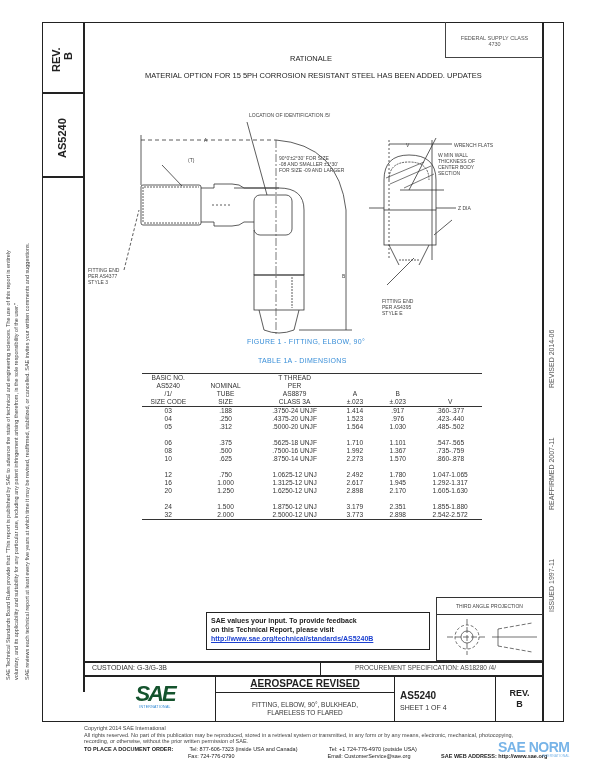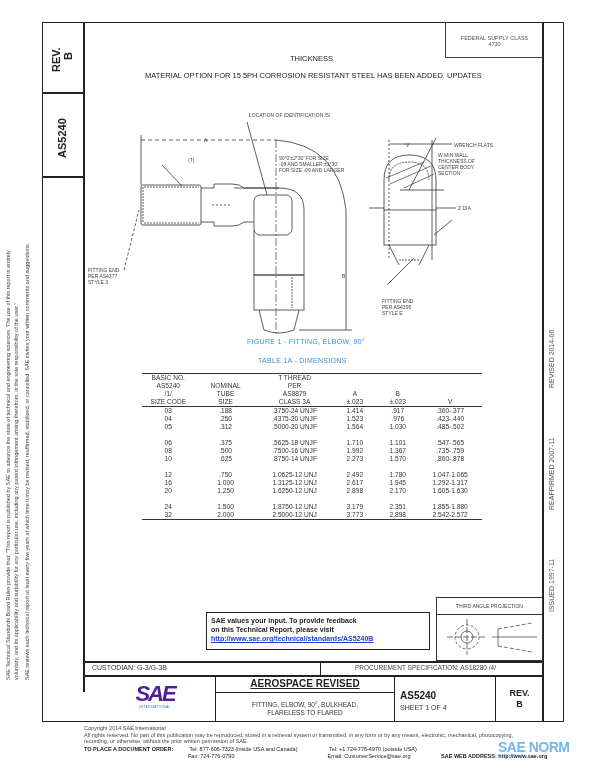--- a/index.html
+++ b/index.html
@@ -41,21 +41,21 @@
 
 <div class="vtext small" style="left:5px; top:680px; width:600px; font-size:5.5px;"><span>SAE Technical Standards Board Rules provide that: "This report is published by SAE to advance the state of technical and engineering sciences. The use of this report is entirely</span></div>
 <div class="vtext small" style="left:13px; top:680px; font-size:5.5px;"><span>voluntary, and its applicability and suitability for any particular use, including any patent infringement arising therefrom, is the sole responsibility of the user."</span></div>
 <div class="vtext small" style="left:24px; top:680px; font-size:5.5px;"><span>SAE reviews each technical report at least every five years at which time it may be revised, reaffirmed, stabilized, or cancelled. SAE invites your written comments and suggestions.</span></div>
 
 <div class="abs" style="left:445px; top:22px; width:98px; height:36px; border-left:1px solid #444; border-bottom:1px solid #444; box-sizing:border-box; text-align:center; font-size:5.5px; color:#555; padding-top:13px; line-height:6px;">
   <div>FEDERAL SUPPLY CLASS</div>
   <div>4730</div>
 </div>
 
-<div class="abs" style="left:290px; top:54px; font-size:7.5px;">THICKNESS</div>
+<div class="abs" style="left:290px; top:54px; font-size:7.5px;">RATIONALE</div>
 <div class="abs" style="left:97px; top:71px; font-size:7.5px; white-space:nowrap;padding-left:48px;">MATERIAL OPTION FOR 15 5PH CORROSION RESISTANT STEEL HAS BEEN ADDED. UPDATES</div>
 
 <div class="vtext-r" style="left:548px; top:388px;">REVISED 2014-06</div>
 <div class="vtext-r" style="left:548px; top:510px;">REAFFIRMED 2007-11</div>
 <div class="vtext-r" style="left:548px; top:612px;">ISSUED 1997-11</div>
 
 <svg class="abs" style="left:84px; top:100px;" width="460" height="235" viewBox="0 0 460 235">
   <g stroke="#333" stroke-width="0.8" fill="none">
 
     <rect x="57" y="85" width="60" height="40" rx="2"></rect>
@@ -294,21 +294,21 @@
   </svg>
 </div>
 
 <div class="bline" style="left:84px; top:661px; width:459px; height:1.5px;"></div>
 <div class="abs" style="left:92px; top:664px; font-size:7px; color:#333;">CUSTODIAN: G-3/G-3B</div>
 <div class="bline" style="left:320px; top:661px; width:1px; height:14px;"></div>
 <div class="abs" style="left:355px; top:664px; font-size:6.5px; color:#444;">PROCUREMENT SPECIFICATION: AS18280 /4/</div>
 <div class="bline" style="left:84px; top:675px; width:459px; height:1.5px;"></div>
 
 <div class="abs" style="left:120px; top:683px; width:70px; text-align:center;">
-  <div style="font-size:22px; font-weight:bold; font-style:italic; color:#4c1d95; letter-spacing:-2px; line-height:22px;">SAE</div>
+  <div style="font-size:22px; font-weight:bold; font-style:italic; color:#14532d; letter-spacing:-2px; line-height:22px;">SAE</div>
   <div style="font-size:3.5px; color:#1f7fd0; letter-spacing:0.3px;">INTERNATIONAL</div>
 </div>
 <div class="bline" style="left:215px; top:675px; width:1px; height:47px;"></div>
 <div class="abs" style="left:216px; top:678px; width:178px; text-align:center; font-size:10px; font-weight:bold; text-decoration:underline;">AEROSPACE REVISED</div>
 <div class="bline" style="left:215px; top:692px; width:180px; height:1px;"></div>
 <div class="abs" style="left:216px; top:701px; width:178px; text-align:center; font-size:6.5px; color:#333; line-height:8px;">
   <div>FITTING, ELBOW, 90°, BULKHEAD,</div>
   <div>FLARELESS TO FLARED</div>
 </div>
 <div class="bline" style="left:394px; top:675px; width:1px; height:47px;"></div>
@@ -329,16 +329,16 @@
   <span style="font-weight:bold; display:inline-block; width:104px;">TO PLACE A DOCUMENT ORDER:</span>
   <span style="display:inline-block; width:138px;">Tel: 877-606-7323 (inside USA and Canada)</span>
   <span>Tel: +1 724-776-4970 (outside USA)</span>
 </div>
 <div class="abs" style="left:188px; top:753px; font-size:5.5px; line-height:7px;">
   <span style="display:inline-block; width:138px;">Fax: 724-776-0790</span>
   <span style="display:inline-block; width:112px;">Email: CustomerService@sae.org</span>
   <span style="font-weight:bold;">SAE WEB ADDRESS: http://www.sae.org</span>
 </div>
 
-<div class="abs" style="left:498px; top:740px; text-align:left;">
+<div class="abs" style="left:498px; top:740px; text-align:right;">
   <div style="font-size:14px; font-weight:bold; color:#4a9be0; opacity:0.75; line-height:14px; letter-spacing:-0.5px;">SAE NORM</div>
   <div style="font-size:3.5px; color:#4a9be0; opacity:0.7;">INTERNATIONAL</div>
 </div>
 
 </body></html>

